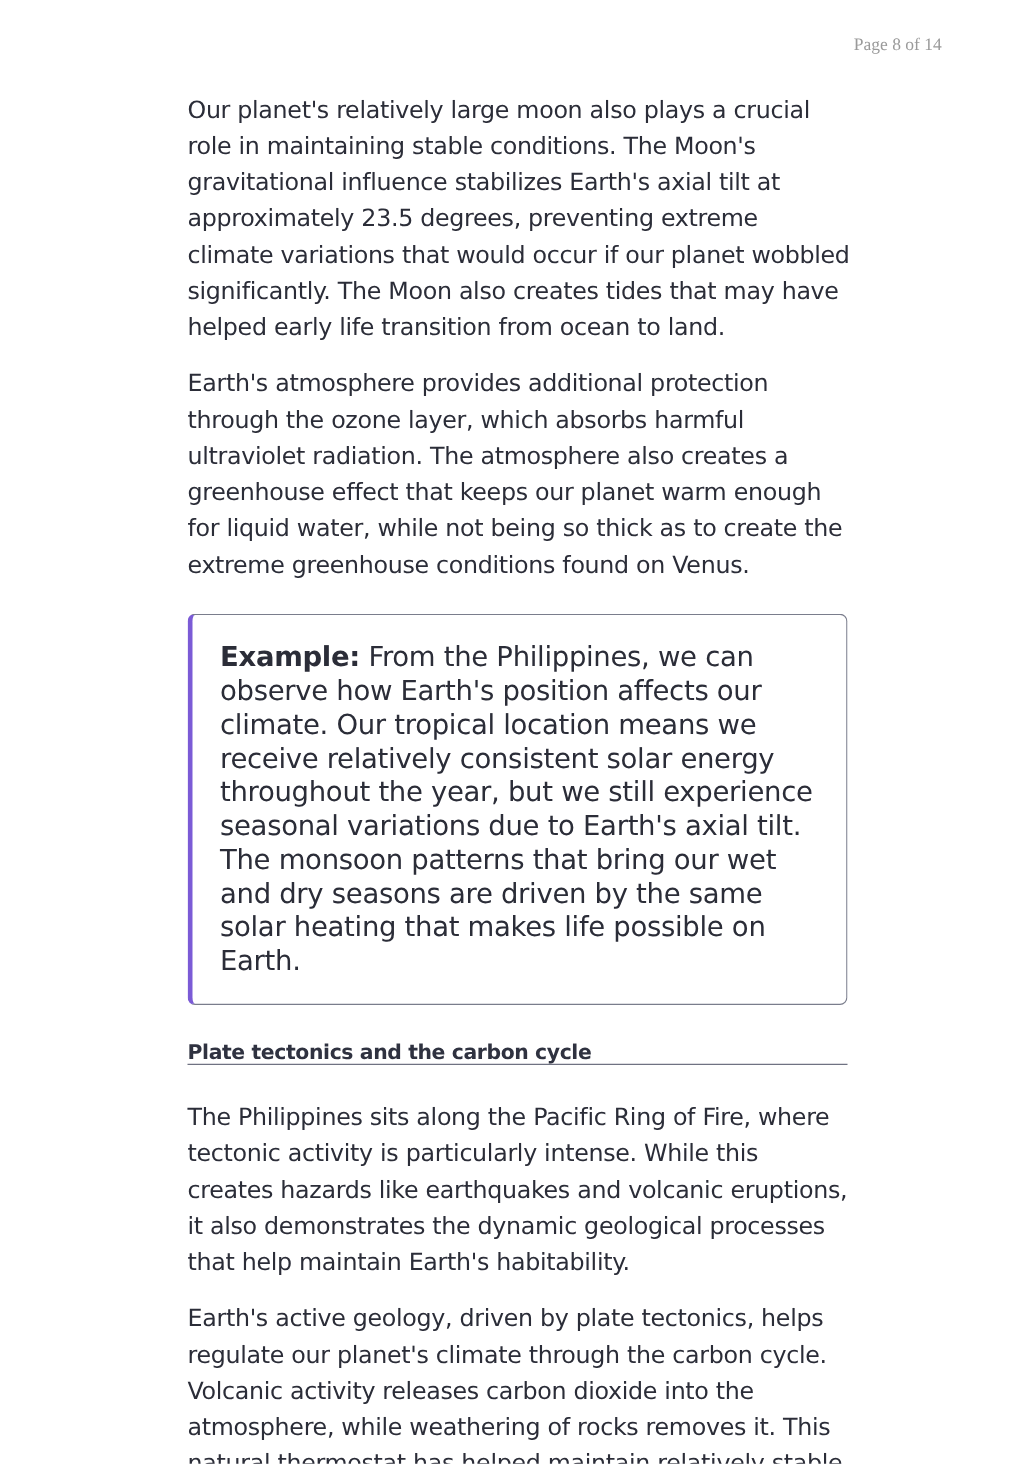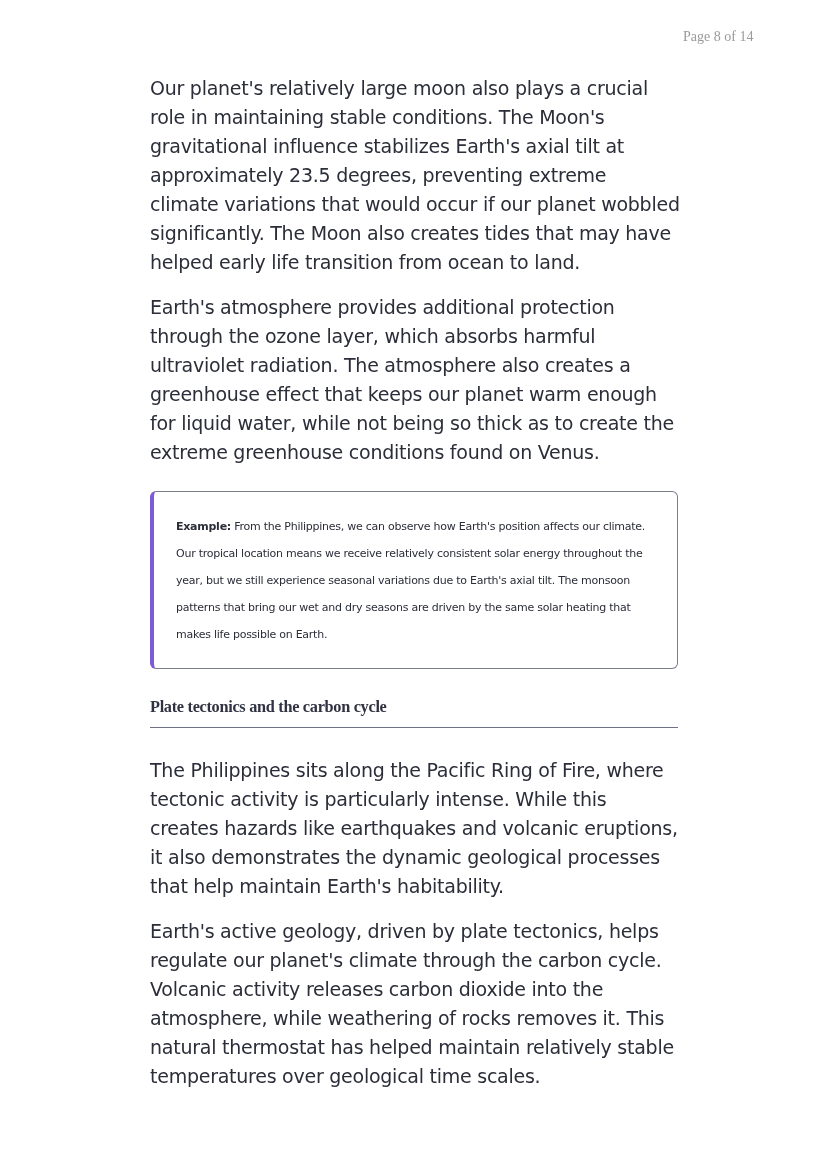--- a/index.html
+++ b/index.html
@@ -4,24 +4,24 @@
 <style>
   html, body { margin: 0; padding: 0; background: #ffffff; }
   body { width: 828px; height: 1171px; position: relative; overflow: hidden;
          font-family: "DejaVu Sans", sans-serif; color: #2b2d38; }
   .page-num { position: absolute; top: 29px; left: 683px; font-family: "Liberation Serif", serif;
               font-size: 14px; color: #9a9a9a; text-align: right; }
   .content { position: absolute; left: 150px; top: 74px; width: 530px; }
   p.body { margin: 0 0 16px 0; font-size: 19px; line-height: 29px; letter-spacing: -0.25px; }
   .example { margin-top: 24px; border: 1px solid #7a7d8c; border-left: 4px solid #7b5bd6;
              border-radius: 6px; padding: 21px 26px 20px 22px; width: 475px; }
-  .example p { margin: 0; font-size: 11px; line-height: 27px; letter-spacing: -0.25px; }
+  .example p { margin: 0; font-size: 22px; line-height: 27px; letter-spacing: -0.25px; }
   .example b { font-weight: bold; }
   .heading { margin-top: 28px; font-size: 16.3px; font-weight: bold; letter-spacing: -0.3px;
-             color: #2f3240; padding-bottom: 10px; border-bottom: 1.5px solid #6f7282; width: 528px; font-family: Liberation Serif, serif; }
+             color: #2f3240; border-bottom: 1.5px solid #6f7282; width: 528px; }
   .section { margin-top: 28px; }
   .footer { position: absolute; top: 1176px; left: 0; width: 828px; text-align: center;
             font-size: 15px; color: #c4c4c4; }
 </style>
 </head>
 <body>
 
 <div class="page-num">Page 8 of 14</div>
 
 <div class="content">

